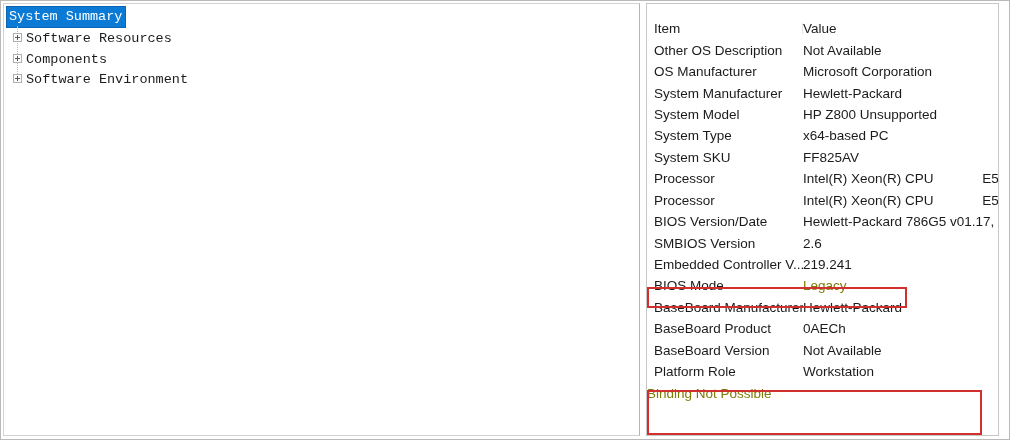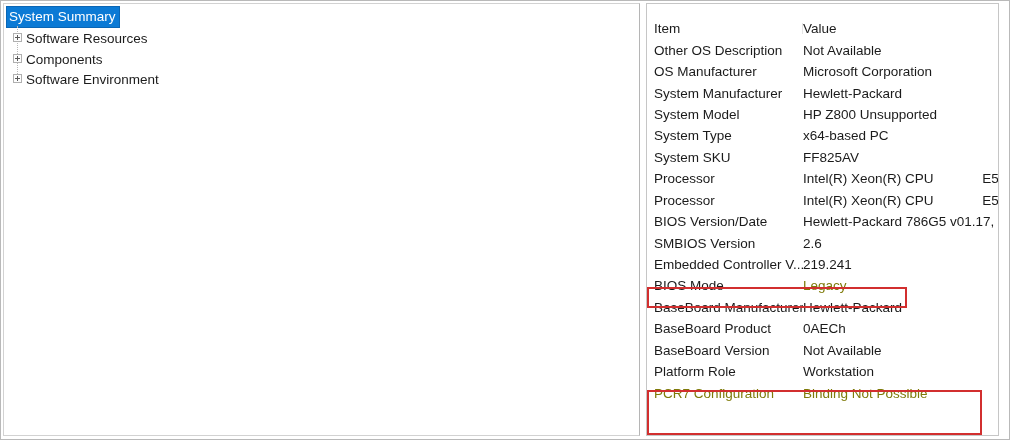--- a/index.html
+++ b/index.html
@@ -9,20 +9,21 @@
   .screen{
     position:relative; width:1010px; height:440px;
     background:#fff; border:1px solid #b9b9b9; overflow:hidden;
   }
 
   
   .left-pane{
     position:absolute; left:2px; top:2px; width:637px; height:433px;
     background:#fff; border:1px solid #d2d2d2; border-right:1px solid #b5b5b5;
     overflow:hidden;
+    font-family:Liberation Mono, monospace;
   }
   .tree-row{ position:absolute; left:0; height:20px; display:flex; align-items:center;
     font-size:13.5px; color:#1c1c1c; white-space:nowrap; }
   .tree-selected-row{ top:3px; left:2px; }
   .tree-selected-label{
     background:#0b7ad5; color:#fff; padding:1px 3px 2px 2px; line-height:17px;
     border:1px solid #0a66b5;
   }
   .tree-guide{
     position:absolute; left:13px; top:22px; height:52px; width:0;
@@ -150,21 +151,20 @@
     </div>
     <div class="drow">
       <div class="cell item">BaseBoard Version</div>
       <div class="cell value">Not Available</div>
     </div>
     <div class="drow">
       <div class="cell item">Platform Role</div>
       <div class="cell value">Workstation</div>
     </div>
     <div class="drow olive">
-      <div class="cell item">PCR7 Configuration</div>
       <div class="cell value">Binding Not Possible</div>
     </div>
 
     <div class="redbox redbox-bios"></div>
     <div class="redbox redbox-secureboot"></div>
   </div>
 
 </div>
 
 </body></html>

